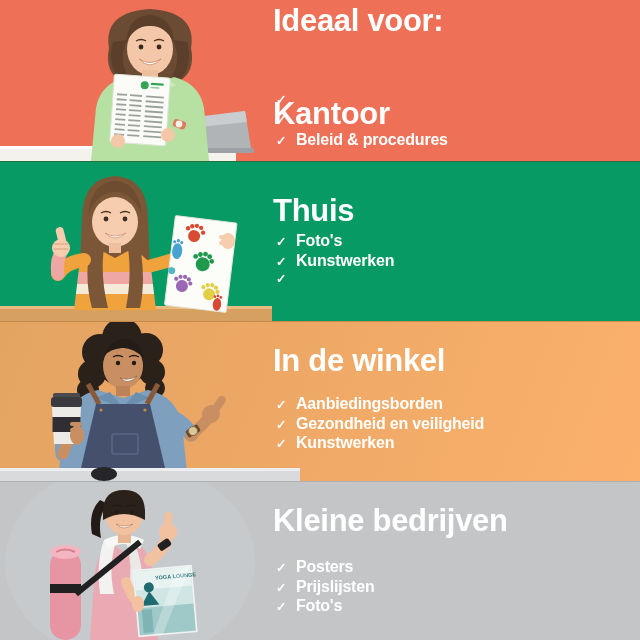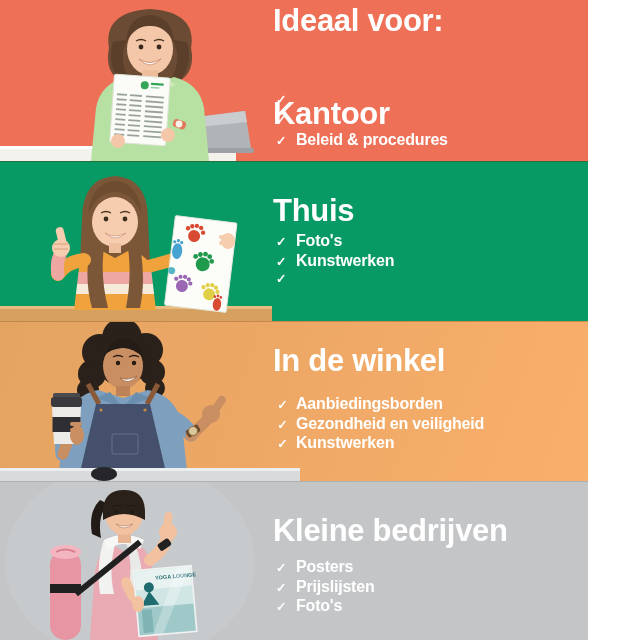--- a/index.html
+++ b/index.html
@@ -1,31 +1,31 @@
 <!DOCTYPE html>
 <html><head>
 <meta charset="utf-8">
 <style>
   html,body{margin:0;padding:0;background:#ffffff;}
   body{width:640px;height:640px;font-family:"Liberation Sans",sans-serif;}
-  .flyer{position:relative;width:588px;height:640px;overflow:hidden;}
+  .flyer{position:relative;width:640px;height:640px;overflow:hidden;}
   .band{position:absolute;left:0;width:640px;box-sizing:border-box;}
   .band-1{top:0;height:161px;background:#ee7057;}
   .band-2{top:161px;height:160px;background:#089a64;border-top:1px solid rgba(80,60,20,0.45);}
-  .band-3{top:321px;height:160px;background:linear-gradient(110deg,#e3a462 0%,#eda765 40%,#fbb16c 100%);border-top:1px solid rgba(150,100,40,0.45);text-align:center;}
+  .band-3{top:321px;height:160px;background:linear-gradient(110deg,#e3a462 0%,#eda765 40%,#fbb16c 100%);border-top:1px solid rgba(150,100,40,0.45);}
   .band-4{top:481px;height:159px;background:#c3c5c7;border-top:1px solid rgba(0,0,0,0.10);}
   .photo{position:absolute;left:0;top:0;display:block;}
   .page-title, .section-heading{
     position:absolute;left:273px;margin:0;color:#ffffff;
     font-size:31px;font-weight:bold;letter-spacing:-0.3px;line-height:34px;white-space:nowrap;}
   .page-title{top:4px;}
   .band-1 .section-heading{top:69px;margin-top:28px;}
   .band-2 .section-heading{top:32px;}
   .band-3 .section-heading{top:22px;}
-  .band-4 .section-heading{top:32px;}
+  .band-4 .section-heading{top:22px;}
   .checklist{position:absolute;left:276px;margin:0;padding:0;list-style:none;}
   .band-1 .checklist{top:92px;}
   .band-2 .checklist{top:70px;}
   .band-3 .checklist{top:73px;}
   .band-4 .checklist{top:76px;}
   .check-item{display:flex;align-items:baseline;height:19.5px;color:#ffffff;
     font-size:16px;font-weight:bold;letter-spacing:-0.2px;white-space:nowrap;}
   .check{width:13px;margin-right:7px;font-size:12.5px;flex:0 0 auto;}
 </style>
 </head>

